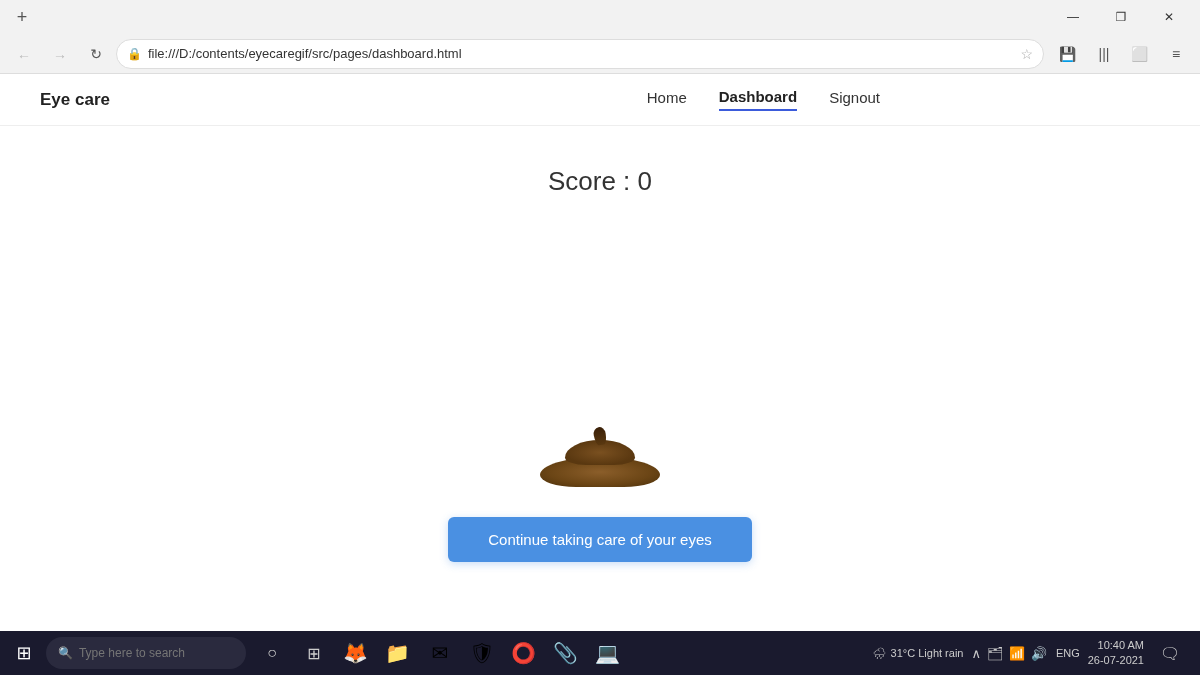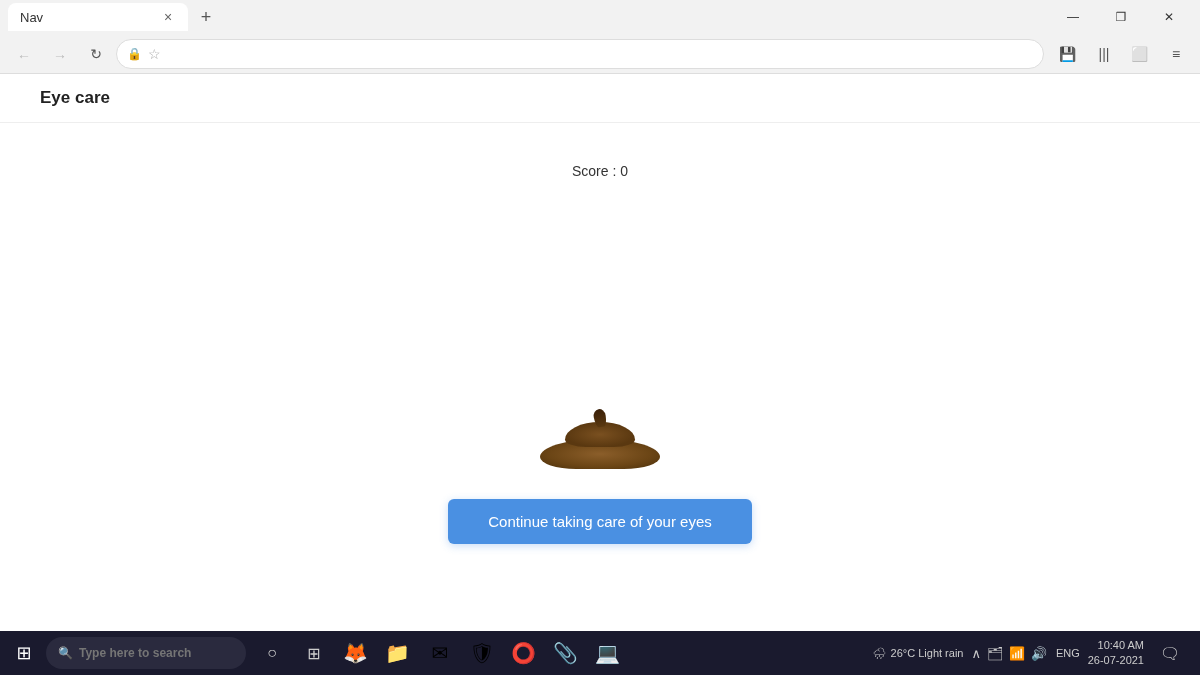--- a/index.html
+++ b/index.html
@@ -191,21 +191,21 @@
 
     
     .main-content {
       display: flex;
       flex-direction: column;
       align-items: center;
       padding-top: 40px;
     }
 
     .score {
-      font-size: 14px;
+      font-size: 26px;
       color: #333;
       margin-bottom: 20px;
     }
 
     .gif-area {
       width: 200px;
       height: 120px;
       display: flex;
       align-items: flex-end;
       justify-content: center;
@@ -301,21 +301,20 @@
       gap: 6px;
     }
 
     .taskbar-search input {
       background: transparent;
       border: none;
       outline: none;
       color: #ccc;
       font-size: 12px;
       width: 150px;
-      font-weight: bold;
     }
 
     .taskbar-apps {
       display: flex;
       align-items: center;
       gap: 2px;
       margin-left: 4px;
     }
 
     .taskbar-app {
@@ -379,54 +378,56 @@
       cursor: pointer;
       text-align: center;
     }
   </style>
 </head>
 <body>
 
 <div>
 
   <div class="title-bar">
-    <div class="tab">
-      <span>Nav</span>
-      <span class="tab-close">×</span>
-    </div>
     <div class="new-tab-btn">+</div>
     <div class="window-controls">
       <div class="win-btn">—</div>
       <div class="win-btn">❐</div>
       <div class="win-btn close">✕</div>
     </div>
   </div>
 
   <div class="toolbar">
     <div class="nav-btn disabled">←</div>
     <div class="nav-btn disabled">→</div>
     <div class="nav-btn">↻</div>
     <div class="address-bar-container">
       <span class="address-bar-icon">🔒</span>
+      <input class="address-bar" type="text" readonly="" value="file:///D:/contents/eyecaregif/src/pages/dashboard.html" style="">
       <span class="star-icon">☆</span>
     </div>
     <div class="toolbar-icons">
       <div class="toolbar-icon">💾</div>
       <div class="toolbar-icon">|||</div>
       <div class="toolbar-icon">⬜</div>
       <div class="toolbar-icon">≡</div>
     </div>
   </div>
 
 </div>
 
 <div class="page">
 
   <nav class="nav-bar">
     <div class="brand">Eye care</div>
+    <div class="nav-links">
+      <a class="nav-link">Home</a>
+      <a class="nav-link active">Dashboard</a>
+      <a class="nav-link">Signout</a>
+    </div>
   </nav>
 
   <div class="main-content">
     <div class="score">Score : 0</div>
 
     <div class="gif-area">
       <div class="dirt-pile">
         <div class="dirt-pile-base"></div>
         <div class="dirt-pile-top"></div>
         <div class="dirt-pile-peak"></div>
@@ -456,21 +457,21 @@
     <div class="taskbar-app" style="font-size:20px;">✉</div>
     <div class="taskbar-app" style="font-size:20px;">🛡</div>
     <div class="taskbar-app" style="font-size:20px;">⭕</div>
     <div class="taskbar-app" style="font-size:20px;">📎</div>
     <div class="taskbar-app" style="font-size:20px; color:#007acc;">💻</div>
   </div>
 
   <div class="taskbar-right">
     <div class="taskbar-weather">
       <span>🌧</span>
-      <span>26°C Light rain</span>
+      <span>31°C Light rain</span>
     </div>
 
     <div class="taskbar-systray">
       <span class="tray-icon">∧</span>
       <span class="tray-icon">🗂</span>
       <span class="tray-icon">📶</span>
       <span class="tray-icon">🔊</span>
     </div>
 
     <span class="taskbar-lang">ENG</span>

